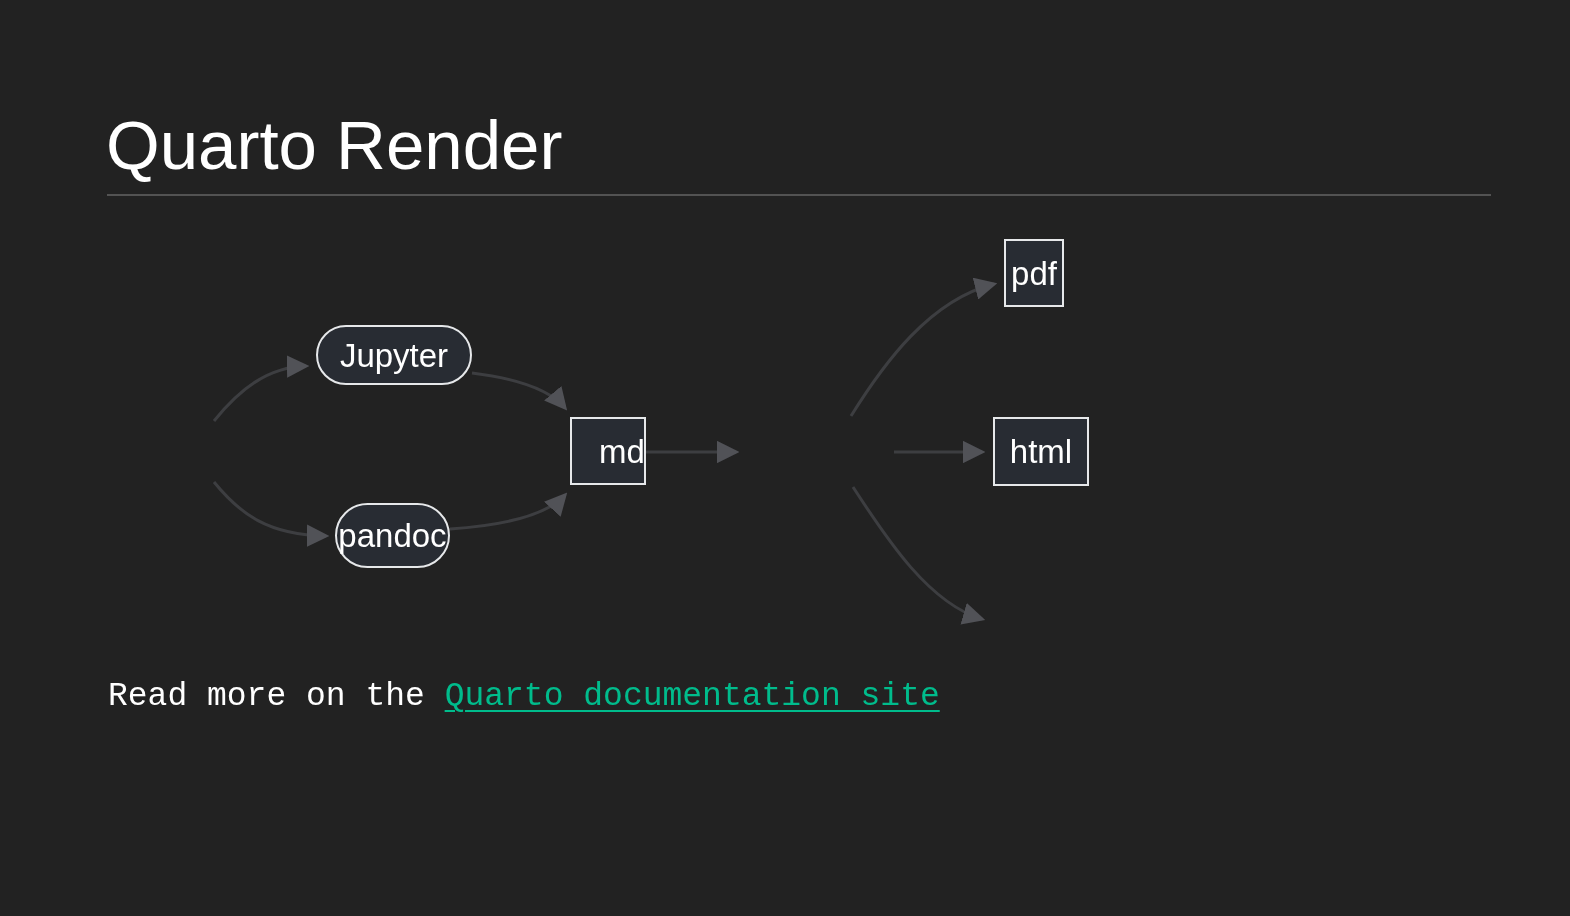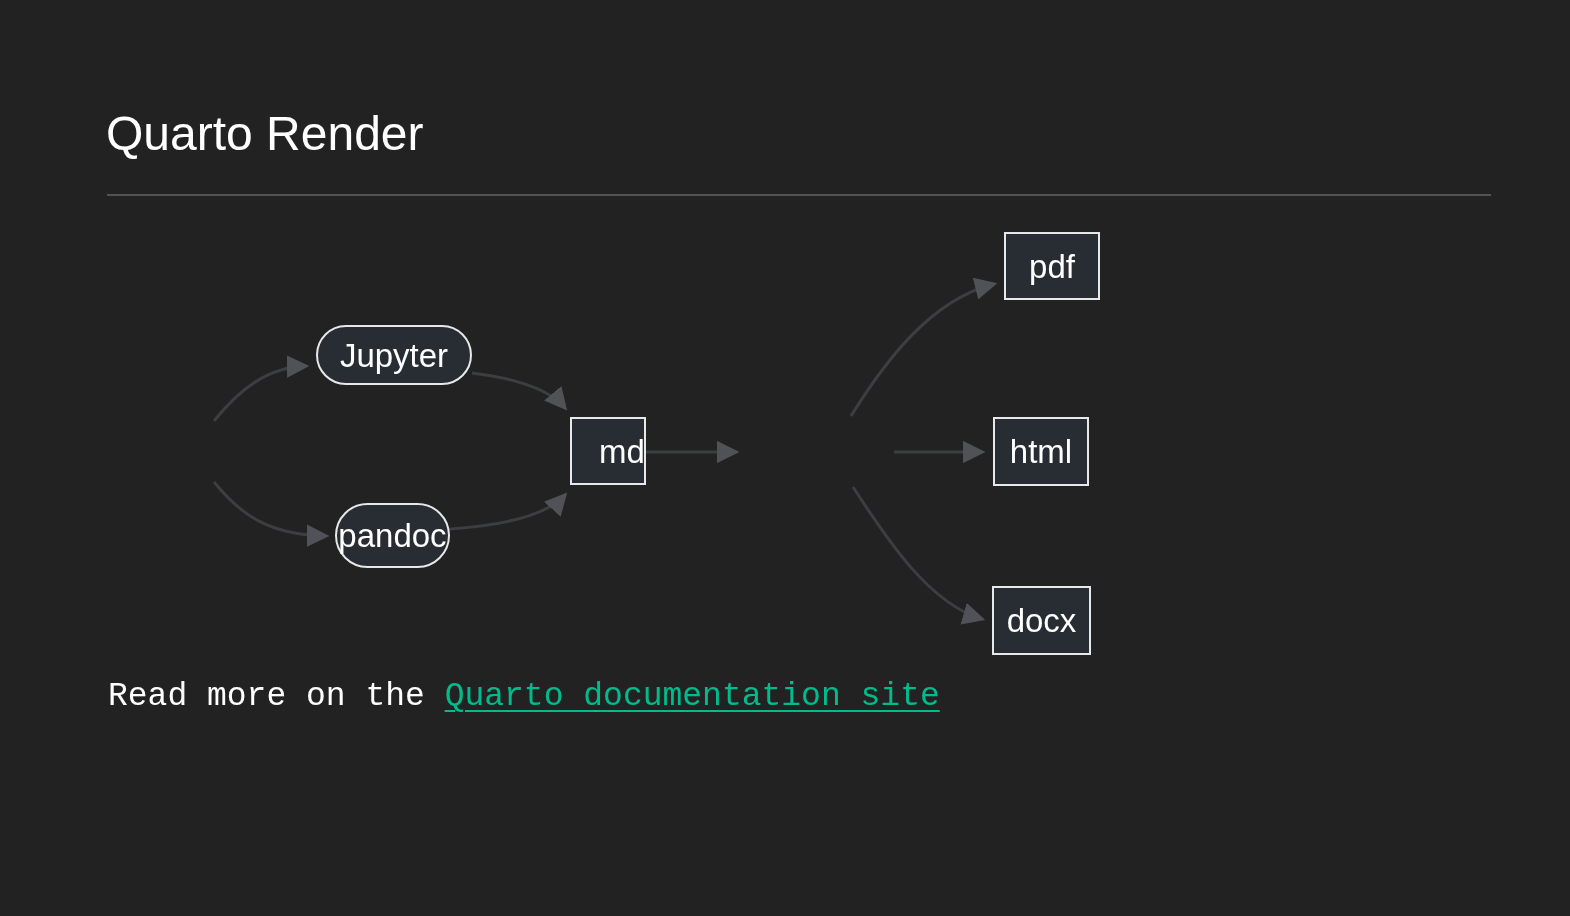--- a/index.html
+++ b/index.html
@@ -8,21 +8,21 @@
     position: relative;
     background: #222222;
     font-family: "Liberation Sans", "DejaVu Sans", sans-serif;
     color: #ffffff;
     overflow: hidden;
   }
   .page-title {
     position: absolute;
     left: 106px;
     top: 106px;
-    font-size: 48px;
+    font-size: 69px;
     font-weight: 400;
     letter-spacing: 0px;
     color: #ffffff;
   }
   .title-rule {
     position: absolute;
     left: 107px;
     top: 194px;
     width: 1384px;
     height: 0;
@@ -48,21 +48,21 @@
     font-size: 33px;
     line-height: 1;
     white-space: nowrap;
   }
   .node.stadium { border-radius: 34px; }
   .node-qmd    { left: 16px;  top: 187px; width: 90px;  height: 69px; }
   .node-jupyter{ left: 208px; top: 95px; width: 156px; height: 60px; }
   .node-knitr  { left: 227px; top: 273px; width: 115px; height: 65px; border-radius: 32px; }
   .node-md     { left: 462px; top: 187px; width: 76px;  height: 68px; padding-left: 28px; }
   .node-pandoc { left: 636px; top: 187px; width: 150px; height: 69px; }
-  .node-pdf    { left: 896px; top: 2px;  width: 96px;  height: 68px; }
+  .node-pdf    { left: 896px; top: 9px;  width: 60px;  height: 68px; }
   .node-html   { left: 885px; top: 187px; width: 96px;  height: 69px; }
   .node-docx   { left: 884px; top: 356px; width: 99px;  height: 69px; }
   .read-more {
     position: absolute;
     left: 108px;
     top: 678px;
     font-size: 33px;
     color: #ffffff;
     font-family: Liberation Mono, monospace;
   }
@@ -97,16 +97,15 @@
       <path d="M 786 222 L 874 222" marker-end="url(#arrow)"></path>
       <path d="M 745 257 C 780 311, 822 374, 874 389" marker-end="url(#arrow)"></path>
     </g>
   </svg>
 
   <div class="node node-jupyter stadium">Jupyter</div>
   <div class="node node-knitr stadium">pandoc</div>
   <div class="node node-md">md</div>
   <div class="node node-pdf">pdf</div>
   <div class="node node-html">html</div>
-  <div class="node node-docx">docx</div>
 </div>
 
 <p class="read-more"><span>Read more on the </span><a>Quarto documentation site</a></p>
 
 </body></html>

